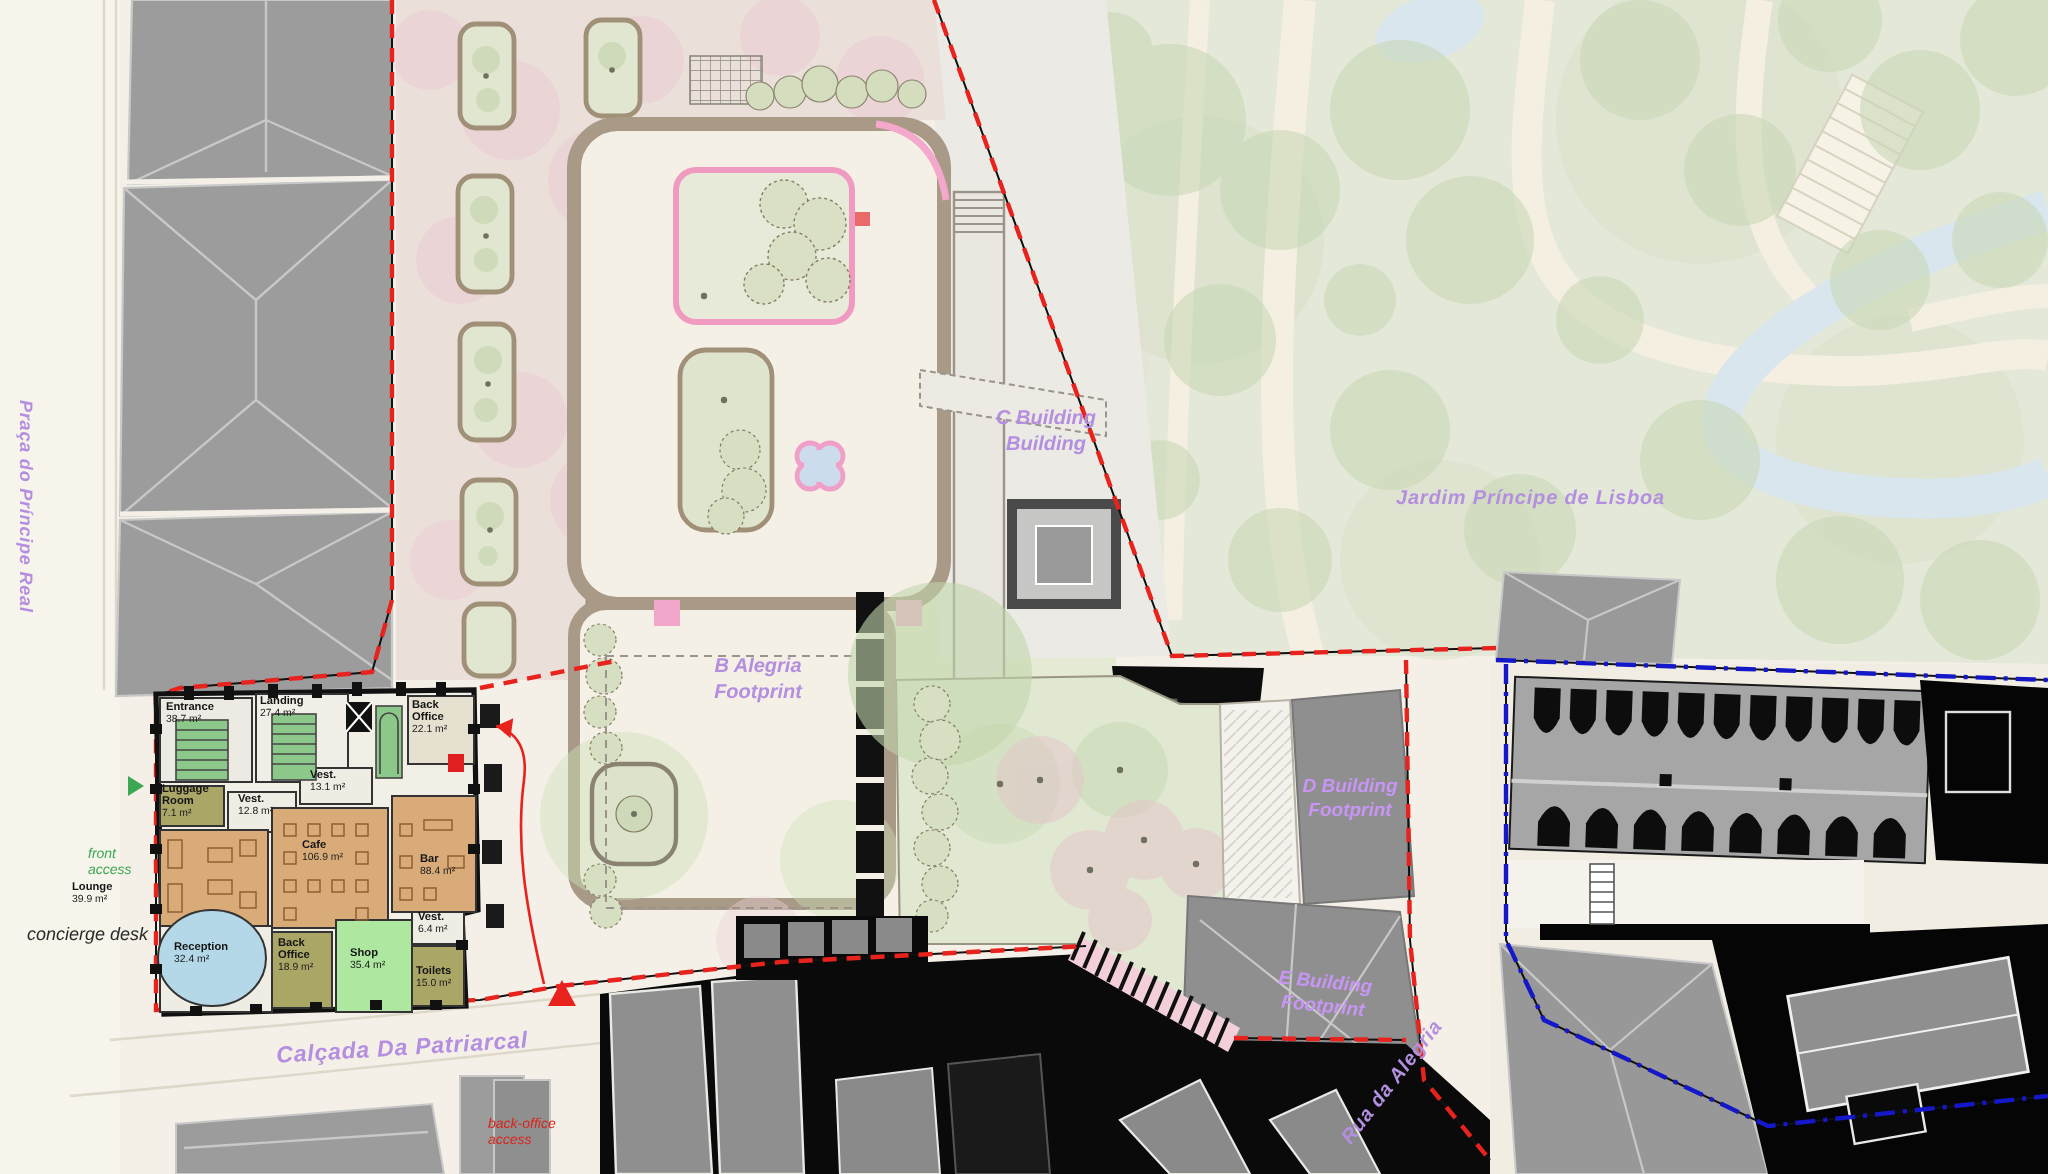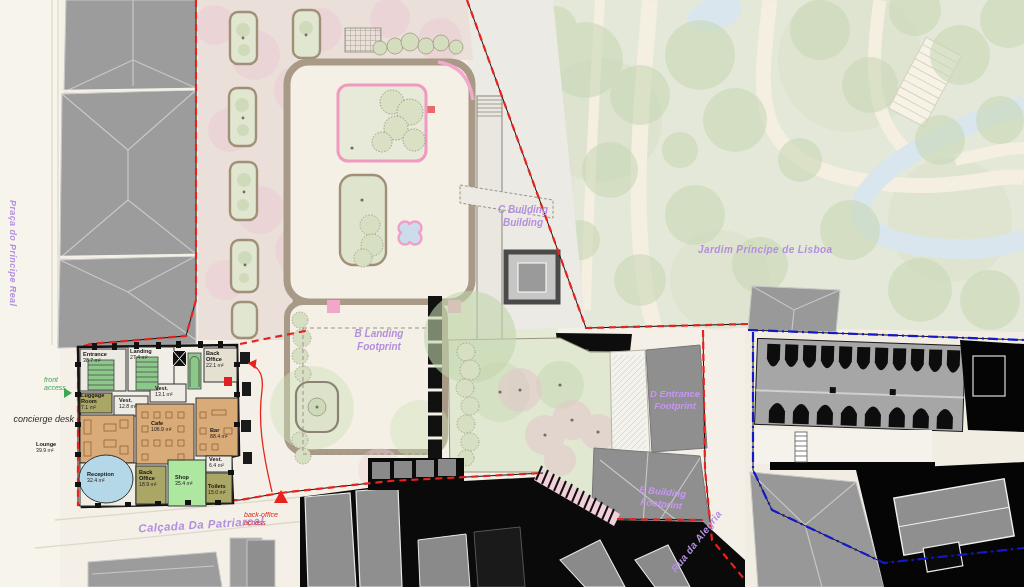--- a/index.html
+++ b/index.html
@@ -7,21 +7,21 @@
          font-family:"Liberation Sans",sans-serif;background:#f4f0e7;}
   #stage svg{position:absolute;left:0;top:0;}
   .lbl{position:absolute;pointer-events:none;}
   .street{color:#b48fe0;font-style:italic;font-weight:600;letter-spacing:.4px;}
   .fp{color:#b48fe0;font-style:italic;font-weight:600;font-size:10px;
       text-align:center;line-height:1.25;}
   .fp-dark{color:#c895f5;font-weight:700;}
   .room-label{position:absolute;font-size:5.6px;line-height:1.05;color:#141414;
       font-weight:700;pointer-events:none;}
   .room-label .area{display:block;font-weight:400;font-size:5.2px;color:#222;}
-  .note{font-style:italic;}
+  .note{font-style:italic;margin-top:48px;}
 </style>
 </head>
 <body>
 
 <div id="stage">
 <svg width="1024" height="587" viewBox="0 0 1024 587">
   <defs>
     <pattern id="grid" width="5" height="5" patternUnits="userSpaceOnUse">
       <path d="M0,0 H5 M0,0 V5" stroke="#8a8a7a" stroke-width="0.7" fill="none"></path>
     </pattern>
@@ -491,23 +491,23 @@
 </svg>
 
   <div class="lbl street" style="left:8px;top:200px;height:150px;writing-mode:vertical-rl;font-size:9px;">Praça do Príncipe Real</div>
 
   <div class="lbl street" style="left:138px;top:516px;width:210px;font-size:11.5px;transform:rotate(-3.5deg);">Calçada Da Patriarcal</div>
 
   <div class="lbl street" style="left:655px;top:528px;width:95px;font-size:10px;transform:rotate(-52deg);">Rua da Alegria</div>
 
   <div class="lbl street" style="left:698px;top:244px;width:170px;font-size:10px;">Jardim Príncipe de Lisboa</div>
 
-  <div class="lbl fp" style="left:340px;top:328px;width:78px;">B Landing Footprint</div>
+  <div class="lbl fp" style="left:340px;top:328px;width:78px;">B Alegria Footprint</div>
   <div class="lbl fp" style="left:484px;top:204px;width:78px;">C Building Building</div>
-  <div class="lbl fp fp-dark" style="left:645px;top:388px;width:60px;font-size:9.5px;">D Entrance Footprint</div>
+  <div class="lbl fp fp-dark" style="left:645px;top:388px;width:60px;font-size:9.5px;">D Building Footprint</div>
   <div class="lbl fp fp-dark" style="left:626px;top:486px;width:72px;font-size:9.5px;transform:rotate(6deg);">E Building Footprint</div>
 
   <div class="lbl note" style="left:44px;top:376px;width:36px;font-size:7px;color:#3da653;line-height:1.2;">front access</div>
   <div class="lbl note" style="left:12px;top:414px;width:62px;font-size:9px;color:#2a2a2a;text-align:right;line-height:1.3;">concierge desk</div>
   <div class="lbl note" style="left:244px;top:511px;width:44px;font-size:7px;color:#d8251e;line-height:1.2;">back-office access</div>
 
   <div class="room-label" style="left:83px;top:352px;">
     <span>Entrance</span><span class="area">38.7 m²</span></div>
   <div class="room-label" style="left:130px;top:349px;">
     <span>Landing</span><span class="area">27.4 m²</span></div>

